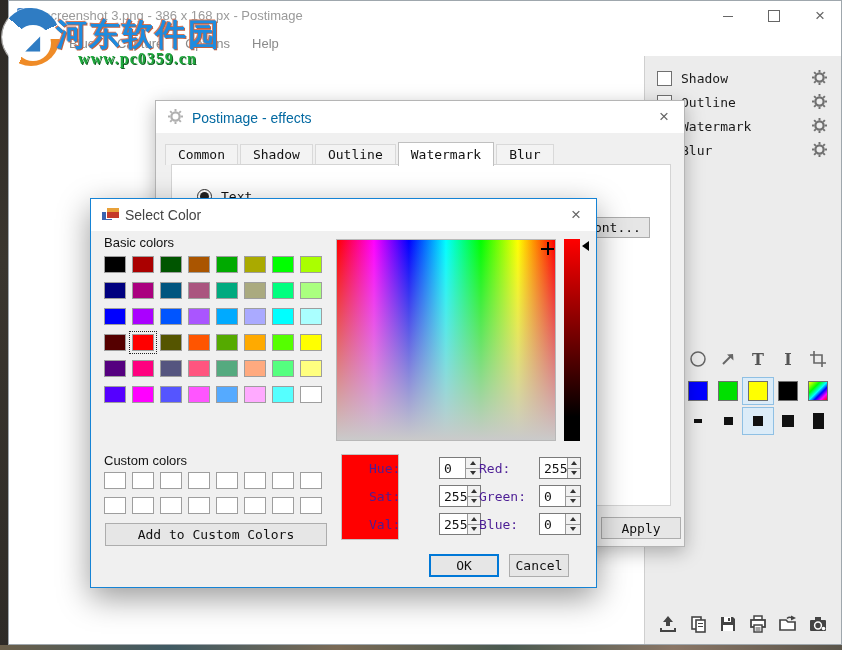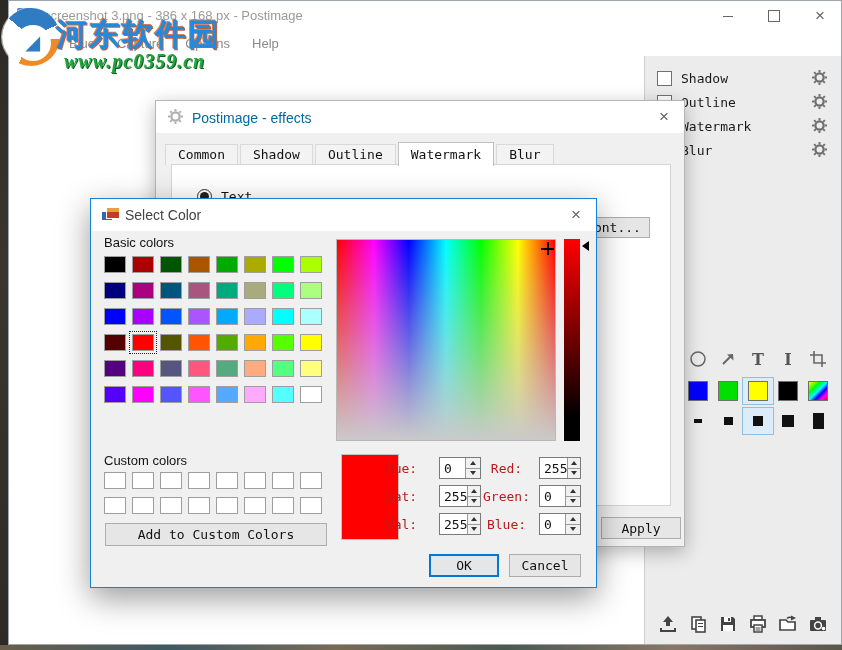--- a/index.html
+++ b/index.html
@@ -45,22 +45,22 @@
   .actcell{width:30px;height:26px;display:flex;align-items:center;justify-content:center;}
   
   #logo{left:0;top:2px;width:230px;height:95px;pointer-events:none;}
   #logo-circle{left:2px;top:6px;width:58px;height:58px;border-radius:50%;
     background:conic-gradient(from -50deg,#2f7cc3 0 115deg,#fff 115deg 145deg,#ef8b27 145deg 255deg,#fff 255deg 360deg);
     box-shadow:0 0 0 1px rgba(255,255,255,.6);}
   #logo-inner{left:13px;top:17px;width:36px;height:36px;border-radius:50%;background:#fff;
     display:flex;align-items:center;justify-content:center;color:#2f7cc3;font-weight:bold;font-size:18px;}
   #logo-cn{left:56px;top:12px;font-size:31px;font-weight:bold;color:#1d8ce0;letter-spacing:2px;
     text-shadow:1px 1px 0 #c06040,-1px -1px 0 #d87858;white-space:nowrap;}
-  #logo-url{left:64px;top:48px;font-size:20px;font-weight:bold;color:#1ea83c;letter-spacing:1px;
-    text-shadow:1px 1px 0 #145c24;font-family:"Liberation Serif",serif;font-style:italic;}
+  #logo-url{left:78px;top:48px;font-size:16px;font-weight:bold;color:#1ea83c;letter-spacing:1px;
+    text-shadow:1px 1px 0 #145c24;font-family:"Liberation Serif",serif;}
   
   #fx-dialog{left:155px;top:100px;width:530px;height:447px;background:#f0f0f0;border:1px solid #b5b5b5;
     box-sizing:border-box;box-shadow:0 5px 18px rgba(0,0,0,.28);}
   .dlg-titlebar{position:absolute;left:0;top:0;width:100%;height:32px;background:#fff;}
   #fx-title{left:36px;top:9px;font-size:14px;color:#0369a1;}
   #fx-gear{left:12px;top:8px;width:15px;height:15px;opacity:.55;}
   .dlg-close{position:absolute;right:10px;top:7px;width:20px;height:20px;text-align:center;}
   #tabs{left:9px;top:41px;height:23px;display:flex;align-items:flex-end;}
   .tab{height:20px;line-height:20px;padding:0 12px;margin-right:2px;background:#f3f3f3;
     border:1px solid #d9d9d9;border-bottom:none;font-family:"DejaVu Sans Mono",monospace;font-size:13px;color:#111;}
@@ -96,31 +96,31 @@
   #valbar{left:473px;top:40px;width:16px;height:202px;background:linear-gradient(to bottom,#ff0000,#000 88%);}
   #valarrow{left:491px;top:42px;width:0;height:0;border-top:5px solid transparent;
     border-bottom:5px solid transparent;border-right:7px solid #000;}
   #custom-label{left:13px;top:254px;}
   #custom-grid{left:13px;top:273px;width:224px;height:50px;display:grid;
     grid-template-columns:repeat(8,28px);grid-auto-rows:25px;}
   #add-btn{left:14px;top:324px;width:222px;height:23px;}
   #preview{left:250px;top:255px;width:58px;height:86px;border:1px solid #c2c2c2;box-sizing:border-box;}
   #hsv-col{left:278px;top:258px;} #rgb-col{left:388px;top:258px;}
   .spinrow{display:flex;align-items:center;height:22px;margin-bottom:6px;}
-  .spinlabel{font-family:"DejaVu Sans Mono",monospace;font-size:13px;color:#b91c1c;text-align:center;}
+  .spinlabel{font-family:"DejaVu Sans Mono",monospace;font-size:13px;color:#4c1d95;text-align:left;}
   #hsv-col .spinlabel{width:65px;} #rgb-col .spinlabel{width:55px;}
   .spinbox{margin-left:5px;width:42px;height:22px;display:flex;border:1px solid #7a7a7a;background:#fff;box-sizing:border-box;}
   .spinval{flex:1;font-family:"DejaVu Sans Mono",monospace;font-size:13px;color:#111;padding:3px 0 0 4px;}
   .spinbtns{width:14px;display:flex;flex-direction:column;border-left:1px solid #9a9a9a;}
   .spinbtn{flex:1;background:#f1f1f1;display:flex;align-items:center;justify-content:center;}
   .spinbtn.up{border-bottom:1px solid #9a9a9a;}
   .spinbtn.up::before{content:"";border-left:3px solid transparent;border-right:3px solid transparent;border-bottom:4px solid #333;}
   .spinbtn.down::before{content:"";border-left:3px solid transparent;border-right:3px solid transparent;border-top:4px solid #333;}
   #ok-btn{left:338px;top:355px;width:70px;height:23px;border:2px solid #0078d7;}
-  #cancel-btn{left:418px;top:355px;width:72px;height:23px;}
+  #cancel-btn{left:418px;top:355px;width:60px;height:23px;}
 </style>
 </head>
 <body>
 
 <div id="desk-left" class="abs"></div>
 <div id="desk-bottom" class="abs"></div>
 
 <div id="main-window" class="abs">
   <div id="titlebar" class="abs">
     <div id="app-icon" class="abs"></div>

